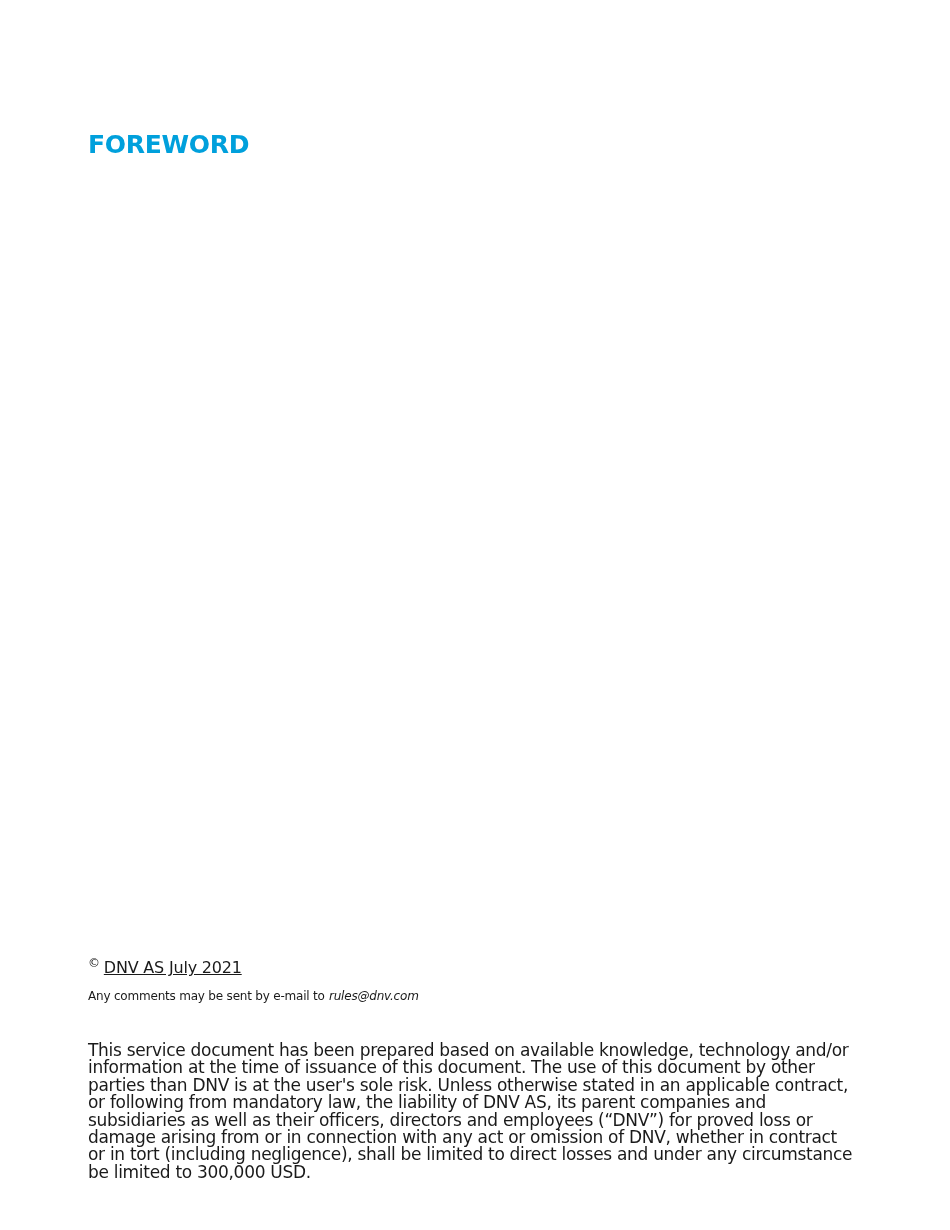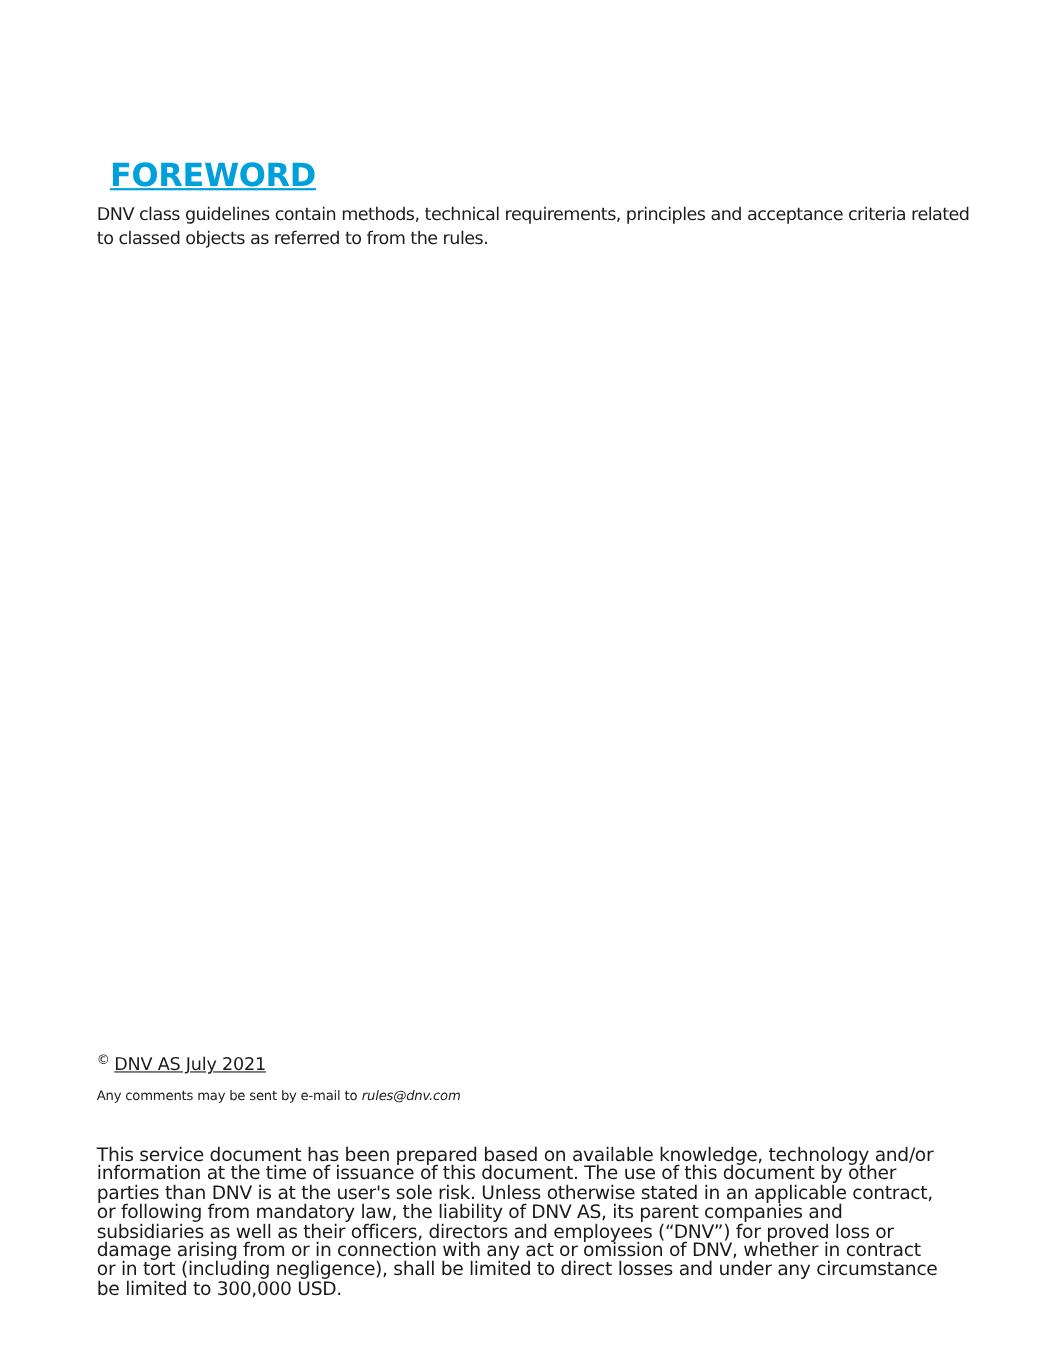--- a/index.html
+++ b/index.html
@@ -13,26 +13,25 @@
     height: 1230px;
     background: #ffffff;
     font-family: "DejaVu Sans", "Liberation Sans", sans-serif;
     color: var(--text, #1a1a1a);
     overflow: hidden;
   }
   .foreword-heading {
     position: absolute;
     left: 88px;
     top: 130px;
-    margin: 12px;
-    font-size: 29px;
+    margin: 0;
+    font-size: 25px;
     font-weight: bold;
     letter-spacing: -0.3px;
     color: var(--accent, #00a0dc);
-    text-decoration: underline;
   }
   .intro-paragraph {
     position: absolute;
     left: 88px;
     top: 184px;
     width: 800px;
     margin: 0;
     font-size: 16px;
     letter-spacing: -0.5px;
     line-height: 22px;
@@ -81,21 +80,20 @@
     color: var(--text, #1a1a1a);
   }
 </style>
 </head>
 <body>
 
 <div class="page">
 
   <h1 class="foreword-heading">FOREWORD</h1>
 
-  <p class="intro-paragraph">DNV class guidelines contain methods, technical requirements, principles and acceptance criteria related to classed objects as referred to from the rules.</p>
 
   <div class="copyright-line">
     <sup class="copyright-symbol">©</sup><span class="copyright-text">DNV AS July 2021</span>
   </div>
 
   <div class="comments-line">
     <span>Any comments may be sent by e-mail to</span><em class="email-link">rules@dnv.com</em>
   </div>
 
   <p class="disclaimer-text">This service document has been prepared based on available knowledge, technology and/or information at the time of issuance of this document. The use of this document by other parties than DNV is at the user's sole risk. Unless otherwise stated in an applicable contract, or following from mandatory law, the liability of DNV AS, its parent companies and subsidiaries as well as their officers, directors and employees (“DNV”) for proved loss or damage arising from or in connection with any act or omission of DNV, whether in contract or in tort (including negligence), shall be limited to direct losses and under any circumstance be limited to 300,000 USD.</p>

